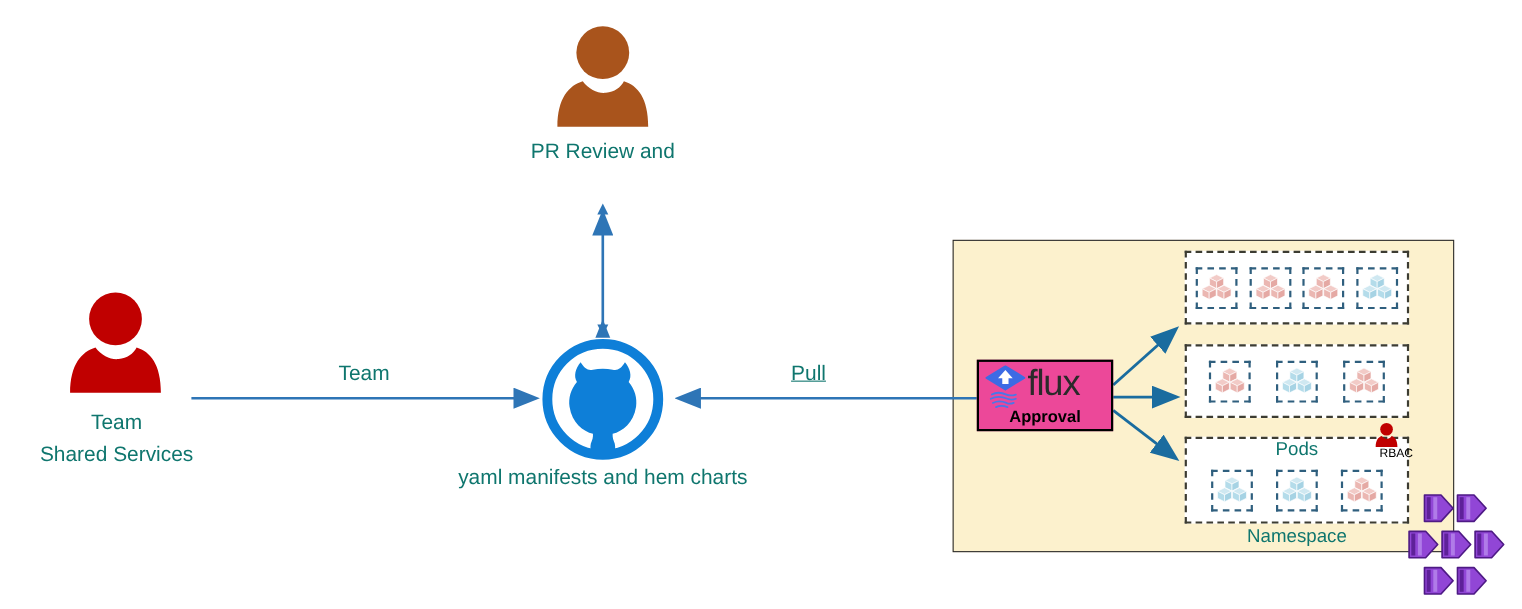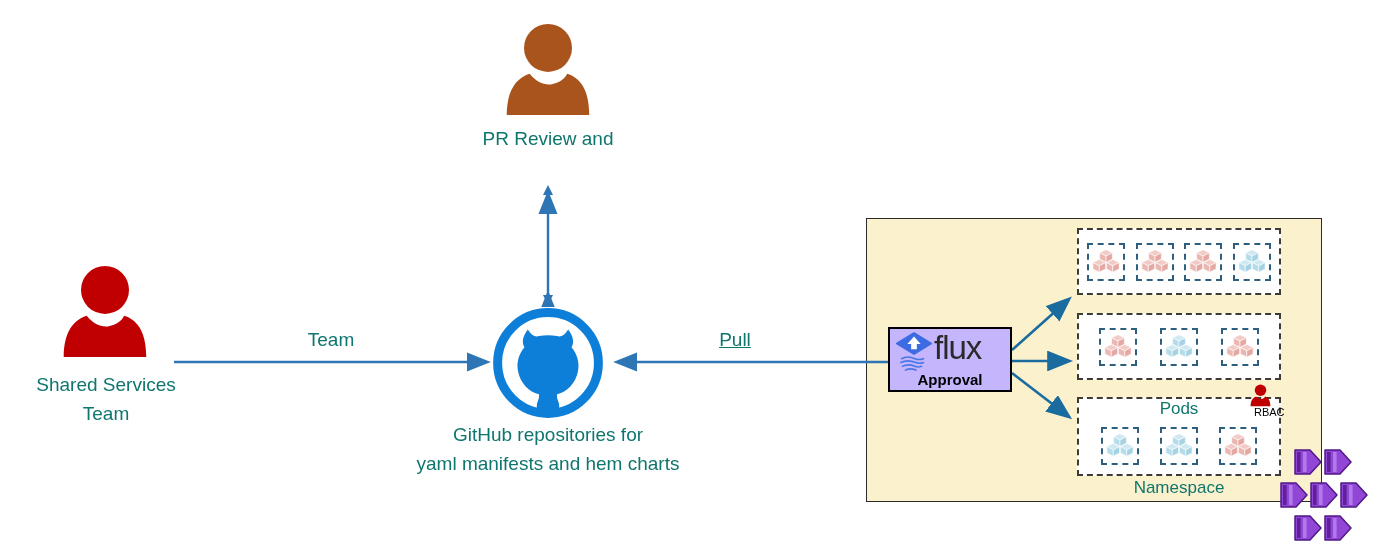--- a/index.html
+++ b/index.html
@@ -24,21 +24,21 @@
   .cluster-box{left:866px;top:218px;width:456px;height:284px;background:#FCF1CD;border:1.5px solid #2b2b2b;box-sizing:border-box;z-index:1;}
   .ns-box{background:#ffffff;border:2px dashed #3c3c32;box-sizing:border-box;z-index:2;display:flex;align-items:center;justify-content:space-between;}
   .ns-1{left:1077px;top:228px;width:204px;height:67px;padding:0 8px;}
   .ns-2{left:1077px;top:313px;width:204px;height:67px;padding:0 20px;}
   .ns-3{left:1077px;top:397px;width:204px;height:79px;padding:18px 22px 0 22px;}
   .pods-title{left:1077px;top:399px;width:204px;font-size:17px;z-index:3;}
   .namespace-title{left:1077px;top:478px;width:204px;font-size:17px;z-index:3;}
   .pod{width:38px;height:38px;border:2px dashed #2f5f7e;box-sizing:border-box;background:#fff;display:flex;align-items:center;justify-content:center;}
 
   
-  .flux-box{left:888px;top:327px;width:124px;height:65px;background:#c4b5fd;border:2px solid #000;box-sizing:border-box;z-index:3;}
+  .flux-box{left:888px;top:327px;width:124px;height:65px;background:#ec4899;border:2px solid #000;box-sizing:border-box;z-index:3;}
   .flux-word{position:absolute;left:44px;top:0px;width:78px;height:44px;font-size:33px;color:#2a2a2a;letter-spacing:-1px;}
   .flux-role{position:absolute;left:0;top:42px;width:100%;text-align:center;font-size:15px;font-weight:bold;color:#000;}
 
   
   .rbac{left:1242px;top:384px;width:36px;text-align:center;z-index:4;}
   .rbac-label{font-size:11px;color:#000;line-height:11px;margin-left:12px;}
 
   
   .aks-label{left:1130px;top:505px;width:152px;text-align:right;font-size:19px;font-weight:bold;z-index:5;}
   .aks-icon{left:1279px;top:447px;width:92px;height:96px;z-index:5;}
@@ -50,40 +50,39 @@
 </head>
 <body>
 
 <div id="canvas">
 
   <svg class="abs person red" style="left:57px;top:262px" width="96" height="100" viewBox="0 0 100 100">
     <circle cx="50" cy="27" r="25" fill="currentColor"></circle>
     <path d="M7 97 C7 70 18 58 31 54 C37 62 46 66 53 65 C61 64 67 60 70 54 C83 58 93 70 93 97 Z" fill="currentColor"></path>
   </svg>
   <div class="abs lbl actor-label" style="left:0px;top:370px;width:212px;">
+    <div>Team</div>
     <div>Shared Services</div>
-    <div>Team</div>
   </div>
 
   <svg class="abs person brown" style="left:500px;top:20px" width="96" height="100" viewBox="0 0 100 100">
     <circle cx="50" cy="27" r="25" fill="currentColor"></circle>
     <path d="M7 97 C7 70 18 58 31 54 C37 62 46 66 53 65 C61 64 67 60 70 54 C83 58 93 70 93 97 Z" fill="currentColor"></path>
   </svg>
   <div class="abs lbl actor-label" style="left:438px;top:124px;width:220px;">
     <div>PR Review and</div>
   </div>
 
   <svg class="abs github" style="left:492px;top:307px" width="112" height="112" viewBox="0 0 100 100">
     <circle cx="50" cy="50" r="45" fill="none" stroke="currentColor" stroke-width="8"></circle>
     <path fill="currentColor" d="M32 20 C35 25 38 27 42 26 C47 25 53 25 58 26 C62 27 65 25 68 20
       C72 25 74 31 71 36 C76 42 78 49 77 56 C75 69 66 76 58 78 L58 80 C58 83 60 85 60 88 L60 96
       L40 96 L40 88 C40 85 42 83 42 80 L42 78 C34 76 25 69 23 56 C22 49 24 42 29 36 C26 31 28 25 32 20 Z"></path>
   </svg>
   <div class="abs lbl gh-label" style="left:388px;top:420px;width:320px;">
-    <div>GitHub repositories for</div>
     <div>yaml manifests and hem charts</div>
   </div>
 
   <div class="abs lbl edge-label" style="left:281px;top:329px;width:100px;">Team</div>
   <svg class="arrow-svg" style="left:172px;top:352px" width="324" height="20" viewBox="0 0 324 20">
     <defs>
         <marker id="mPush" markerWidth="10" markerHeight="8" refX="8" refY="4" orient="auto">
           <path d="M0 0 L10 4 L0 8 Z" fill="#2E75B6"></path>
         </marker>
       </defs>

